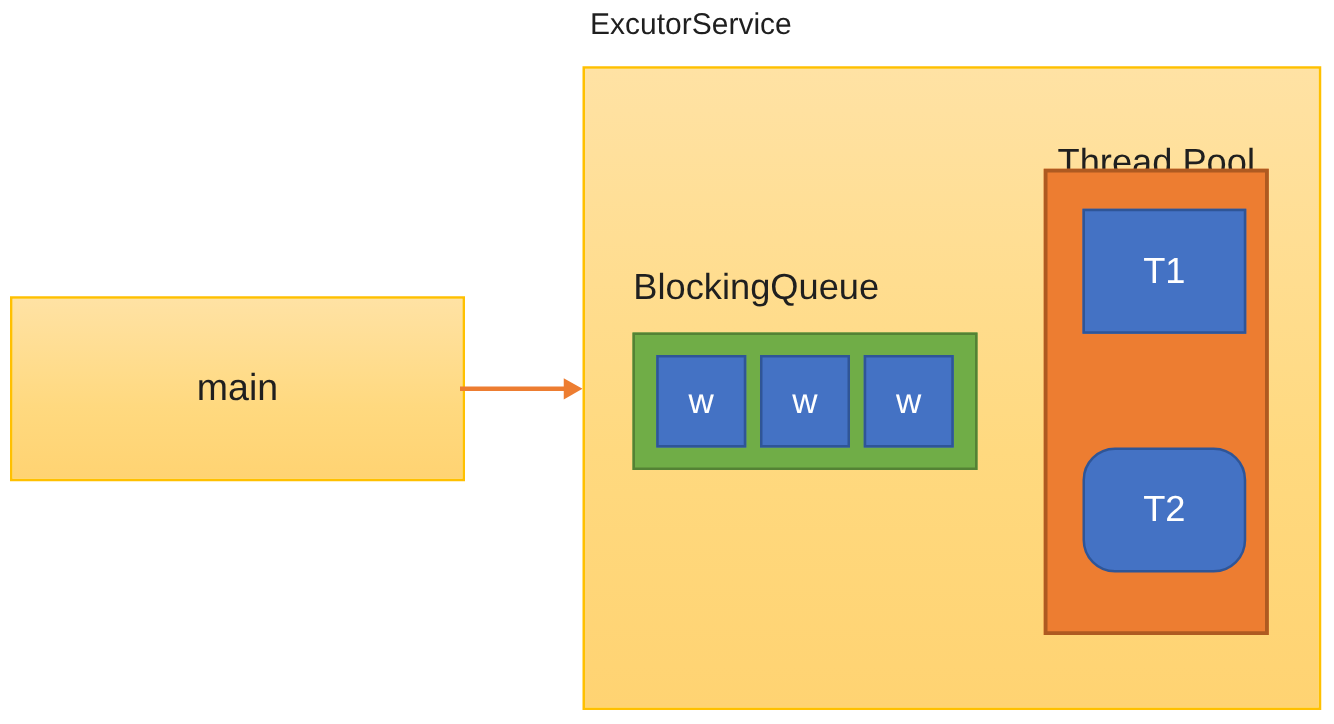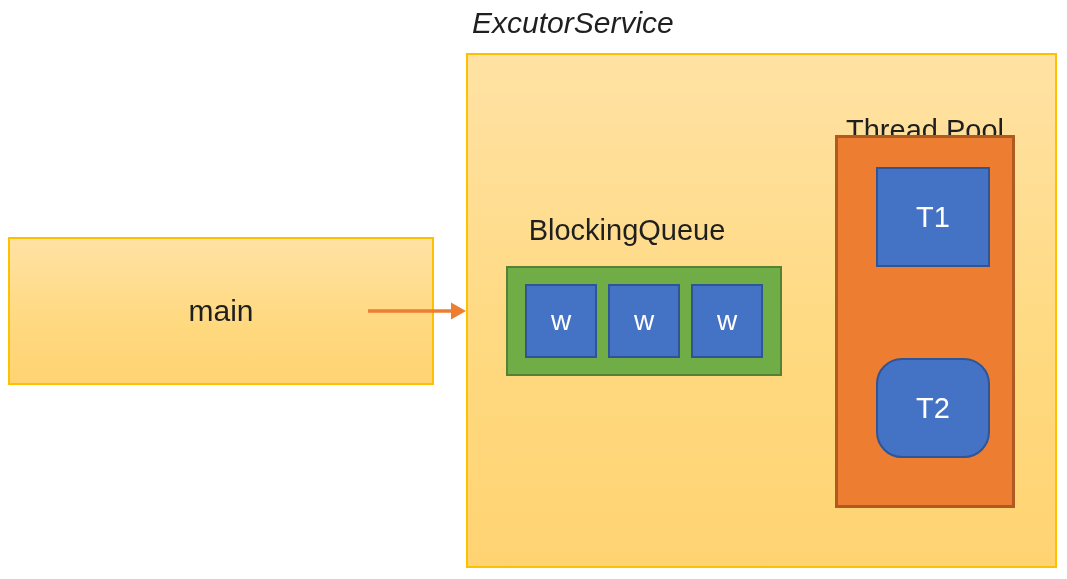--- a/index.html
+++ b/index.html
@@ -8,37 +8,37 @@
 
   .label { position: absolute; font-size: 29px; color: #1f1f1f; white-space: nowrap; }
 
   
   .executor-box {
     position: absolute;
     left: 466px; top: 53px; width: 591px; height: 515px;
     border: 2px solid #FFC000;
     background: linear-gradient(180deg, #FFE2A4 0%, #FFD97F 60%, #FFD372 100%);
   }
-  .executor-title { left: 472px; top: 6px; font-size: 30px; font-style: italic; }
+  .executor-title { left: 472px; top: 6px; font-size: 24px; }
 
   
   .main-box {
     position: absolute;
-    left: 8px; top: 237px; width: 426px; height: 148px;
+    left: 8px; top: 237px; width: 364px; height: 148px;
     border: 2px solid #FFC000;
     background: linear-gradient(180deg, #FFE2A4 0%, #FFD97F 60%, #FFD372 100%);
     display: flex; align-items: center; justify-content: center;
     font-size: 30px;
   }
 
   
   .arrow-svg { position: absolute; left: 368px; top: 302px; width: 98px; height: 18px; }
 
   
-  .bq-label { left: 500px; top: 214px; width: 254px; text-align: center; }
+  .bq-label { left: 478px; top: 214px; width: 254px; text-align: center; }
   .queue-box {
     position: absolute;
     left: 506px; top: 266px; width: 276px; height: 110px;
     background: #70AD47;
     border: 2px solid #548235;
     display: flex; align-items: center; justify-content: center; gap: 11px;
   }
   .task-box {
     width: 72px; height: 74px;
     background: #4472C4;
@@ -50,21 +50,21 @@
   
   .tp-label { left: 828px; top: 88px; width: 194px; text-align: center; margin-top: 26px; }
   .pool-box {
     position: absolute;
     left: 835px; top: 135px; width: 180px; height: 373px;
     background: #ED7D31;
     border: 3px solid #AE5A21;
   }
   .thread-box {
     position: absolute;
-    left: 38px; width: 114px; height: 100px;
+    left: 28px; width: 131px; height: 100px;
     background: #4472C4;
     border: 2px solid #2F5597;
     color: #ffffff; font-size: 29px;
     display: flex; align-items: center; justify-content: center;
   }
   .thread-t1 { top: 29px; }
   .thread-t2 { top: 220px; border-radius: 26px; }
 </style>
 </head>
 <body>

